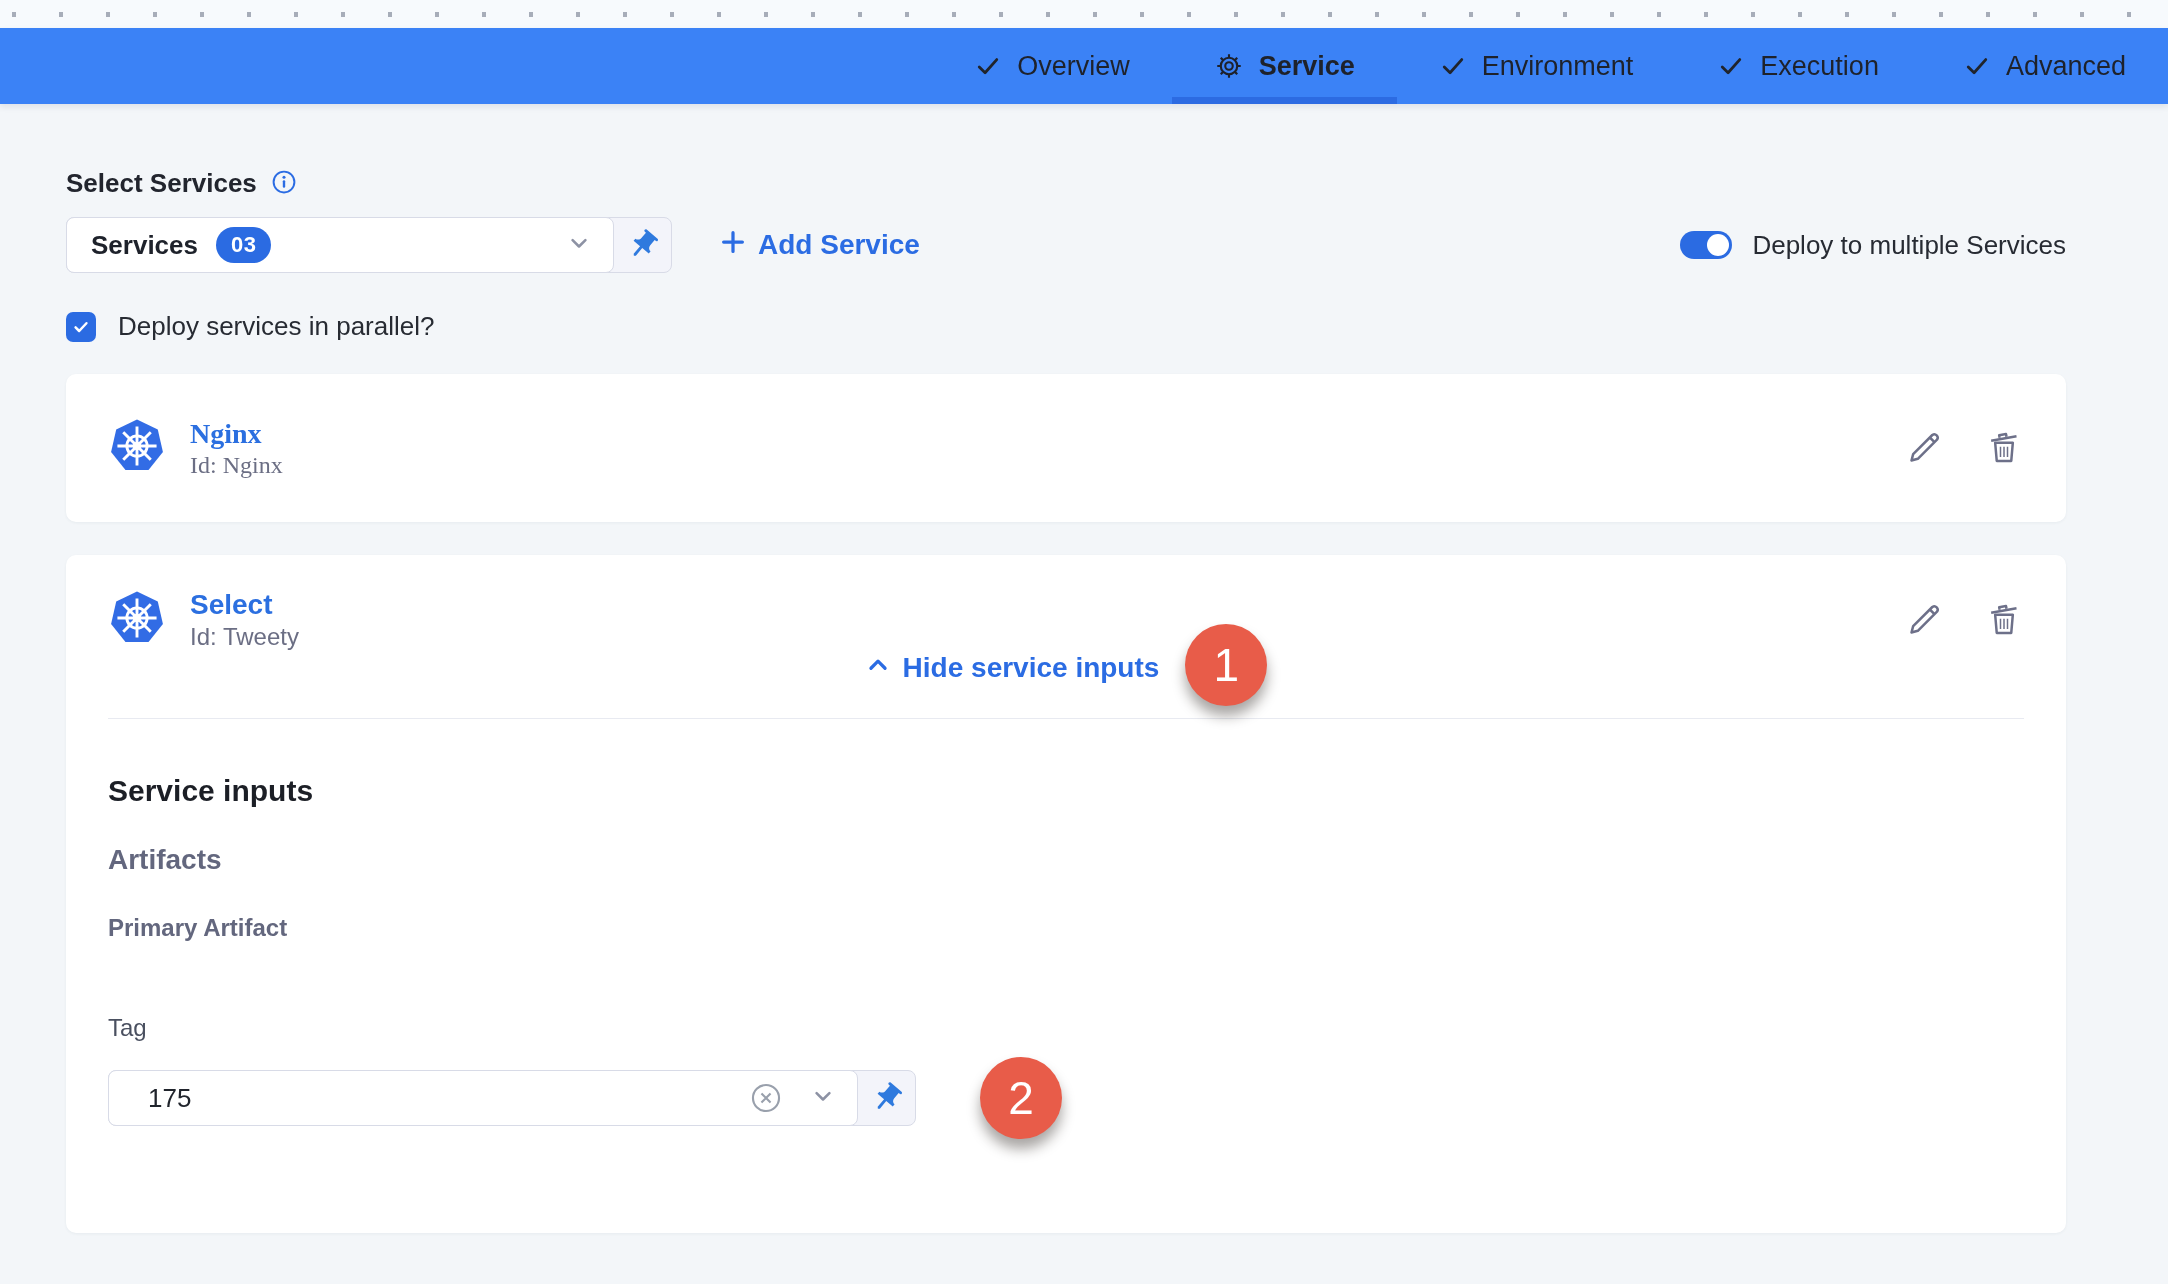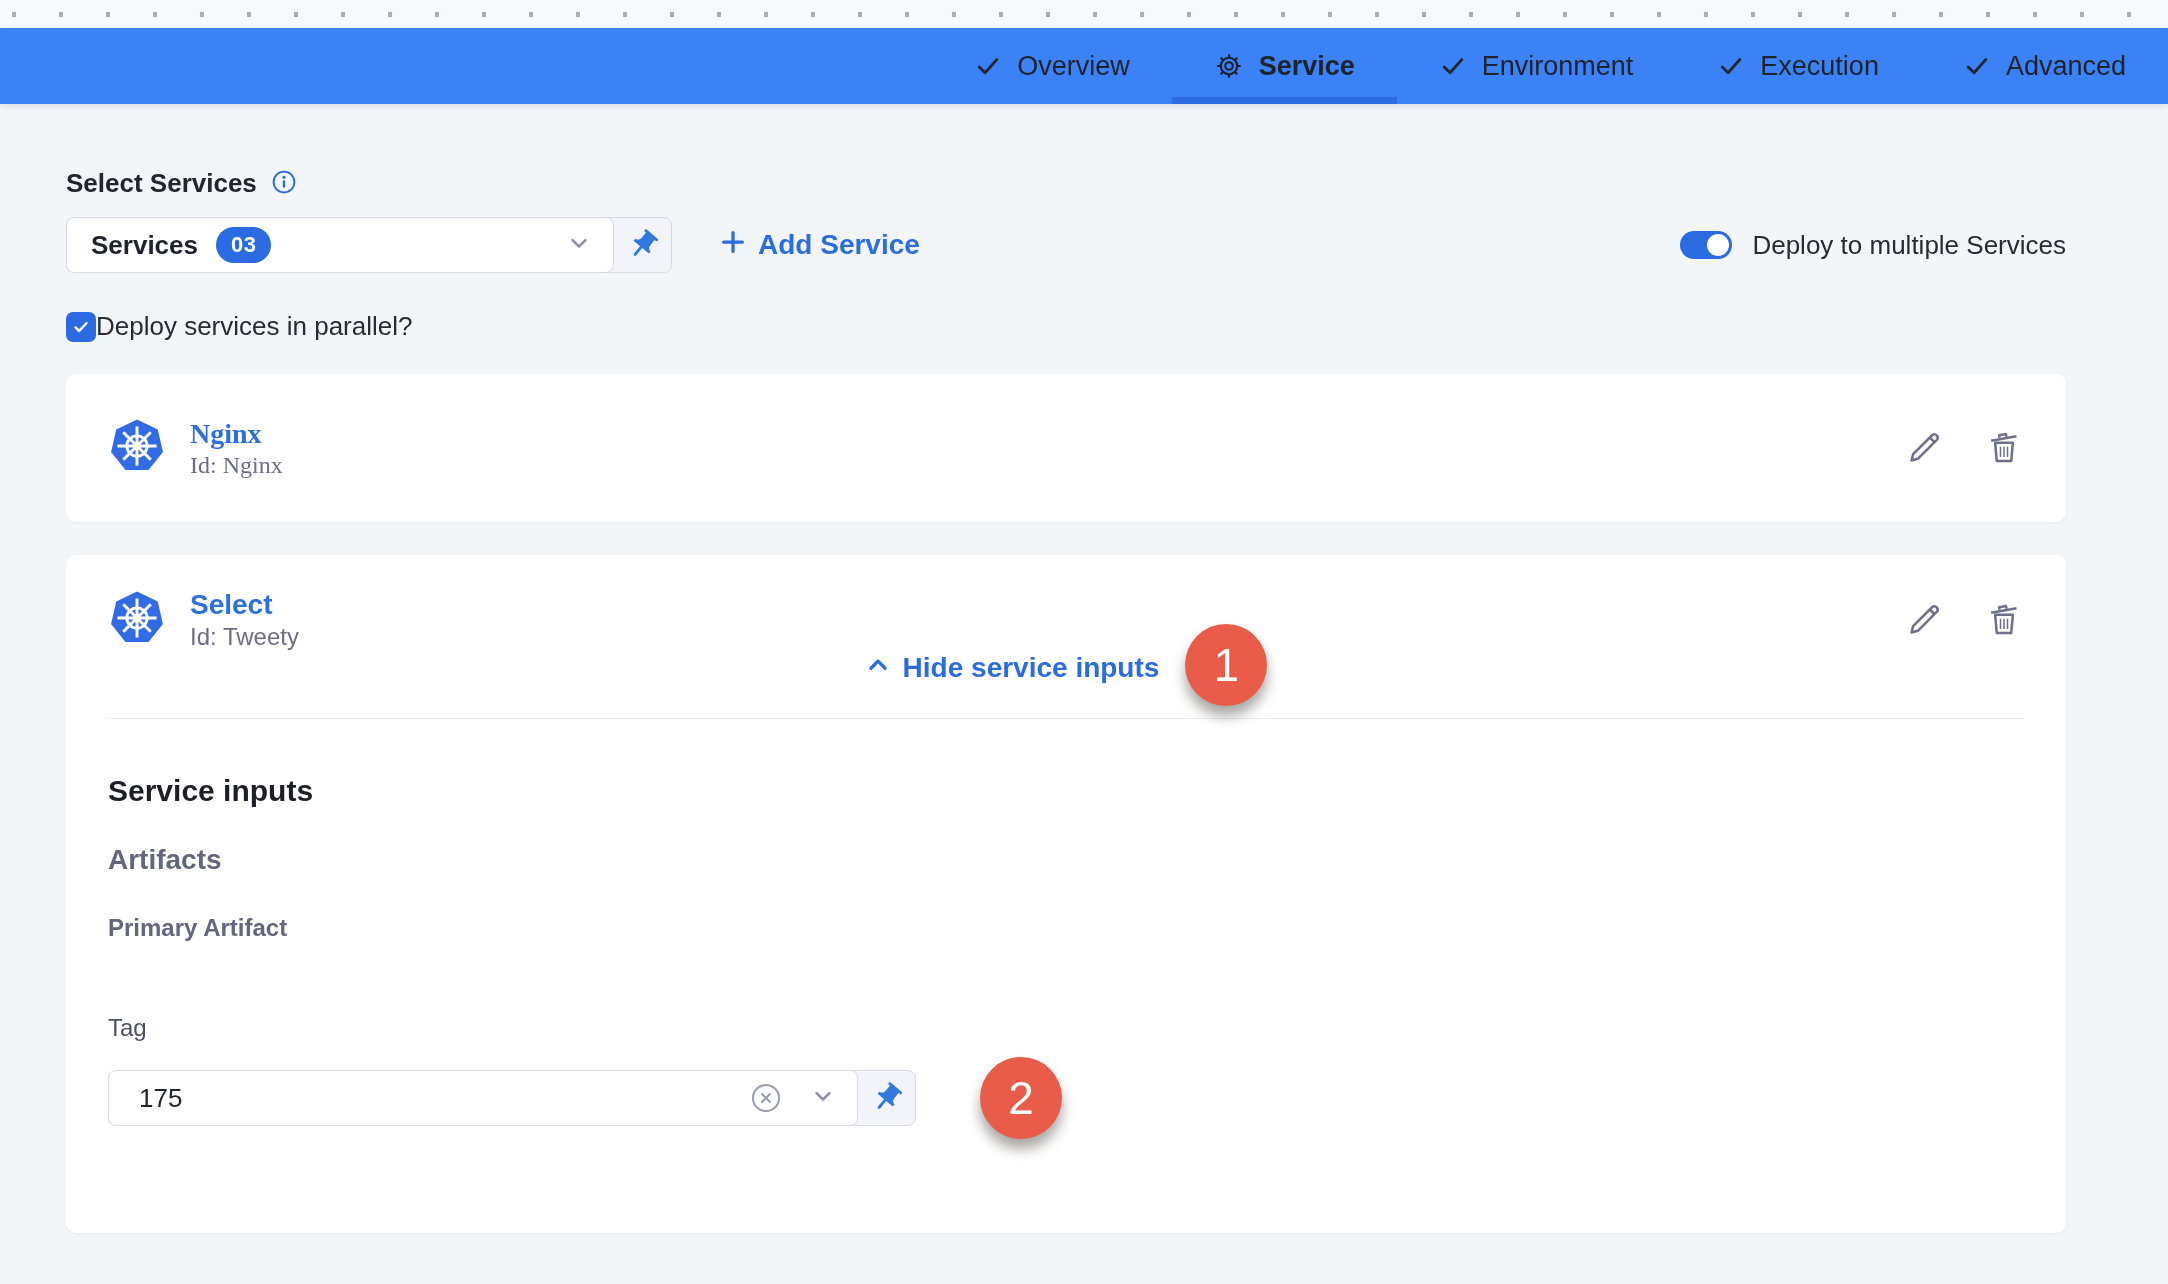--- a/index.html
+++ b/index.html
@@ -65,21 +65,21 @@
   }
   .toggle-row{ display:flex; align-items:center; gap:20px; }
   .toggle{
     width:52px; height:28px; border-radius:14px; background:#2b6be2; position:relative; cursor:pointer;
   }
   .toggle-knob{
     position:absolute; right:3px; top:3px; width:22px; height:22px; border-radius:50%; background:#fff;
   }
   .toggle-label{ font-size:26px; color:#272b33; }
   
-  .checkbox-row{ margin-top:38px; display:flex; align-items:center; }
+  .checkbox-row{ margin-top:38px; display:flex; align-items:center; gap:22px; }
   .checkbox{
     width:30px; height:30px; border-radius:7px; background:#2b6be2;
     display:flex; align-items:center; justify-content:center; cursor:pointer;
   }
   .checkbox-label{ font-size:26px; color:#272b33; }
   
   .card{
     background:#fff; border-radius:10px; margin-top:32px;
     box-shadow:0 1px 3px rgba(40,60,90,.06);
   }
@@ -107,21 +107,21 @@
     box-shadow:0 10px 13px rgba(30,20,15,.38); flex:0 0 auto;
   }
   .annot.badge1{ margin-left:26px; transform:translateY(-3px); }
   .divider{ height:1px; background:#e8eaf1; margin-top:9px; }
   .si-title{ margin-top:54px; font-size:30px; font-weight:700; color:#1c1f26; line-height:36px; }
   .si-group{ margin-top:34px; font-size:28px; font-weight:700; color:#63677e; line-height:34px; }
   .si-sub{ margin-top:36px; font-size:24px; font-weight:700; color:#63677e; line-height:30px; }
   .tag-label{ margin-top:70px; font-size:24px; color:#4a5060; line-height:30px; }
   .tag-row{ margin-top:14px; display:flex; align-items:center; }
   .tag-combo{ width:808px; }
-  .tag-combo .combo-field{ width:750px; padding:0 130px 0 4px; }
+  .tag-combo .combo-field{ width:750px; padding:0 130px 0 13px; }
   .tag-input{
     border:none; outline:none; width:100%; height:100%; font-family:inherit;
     font-size:26px; color:#20242c; padding-left:26px; background:transparent;
   }
   .clear-btn{ position:absolute; right:74px; top:50%; transform:translateY(-50%); cursor:pointer; display:flex; }
   .annot.badge2{ margin-left:64px; }
 </style>
 </head>
 <body>
 

